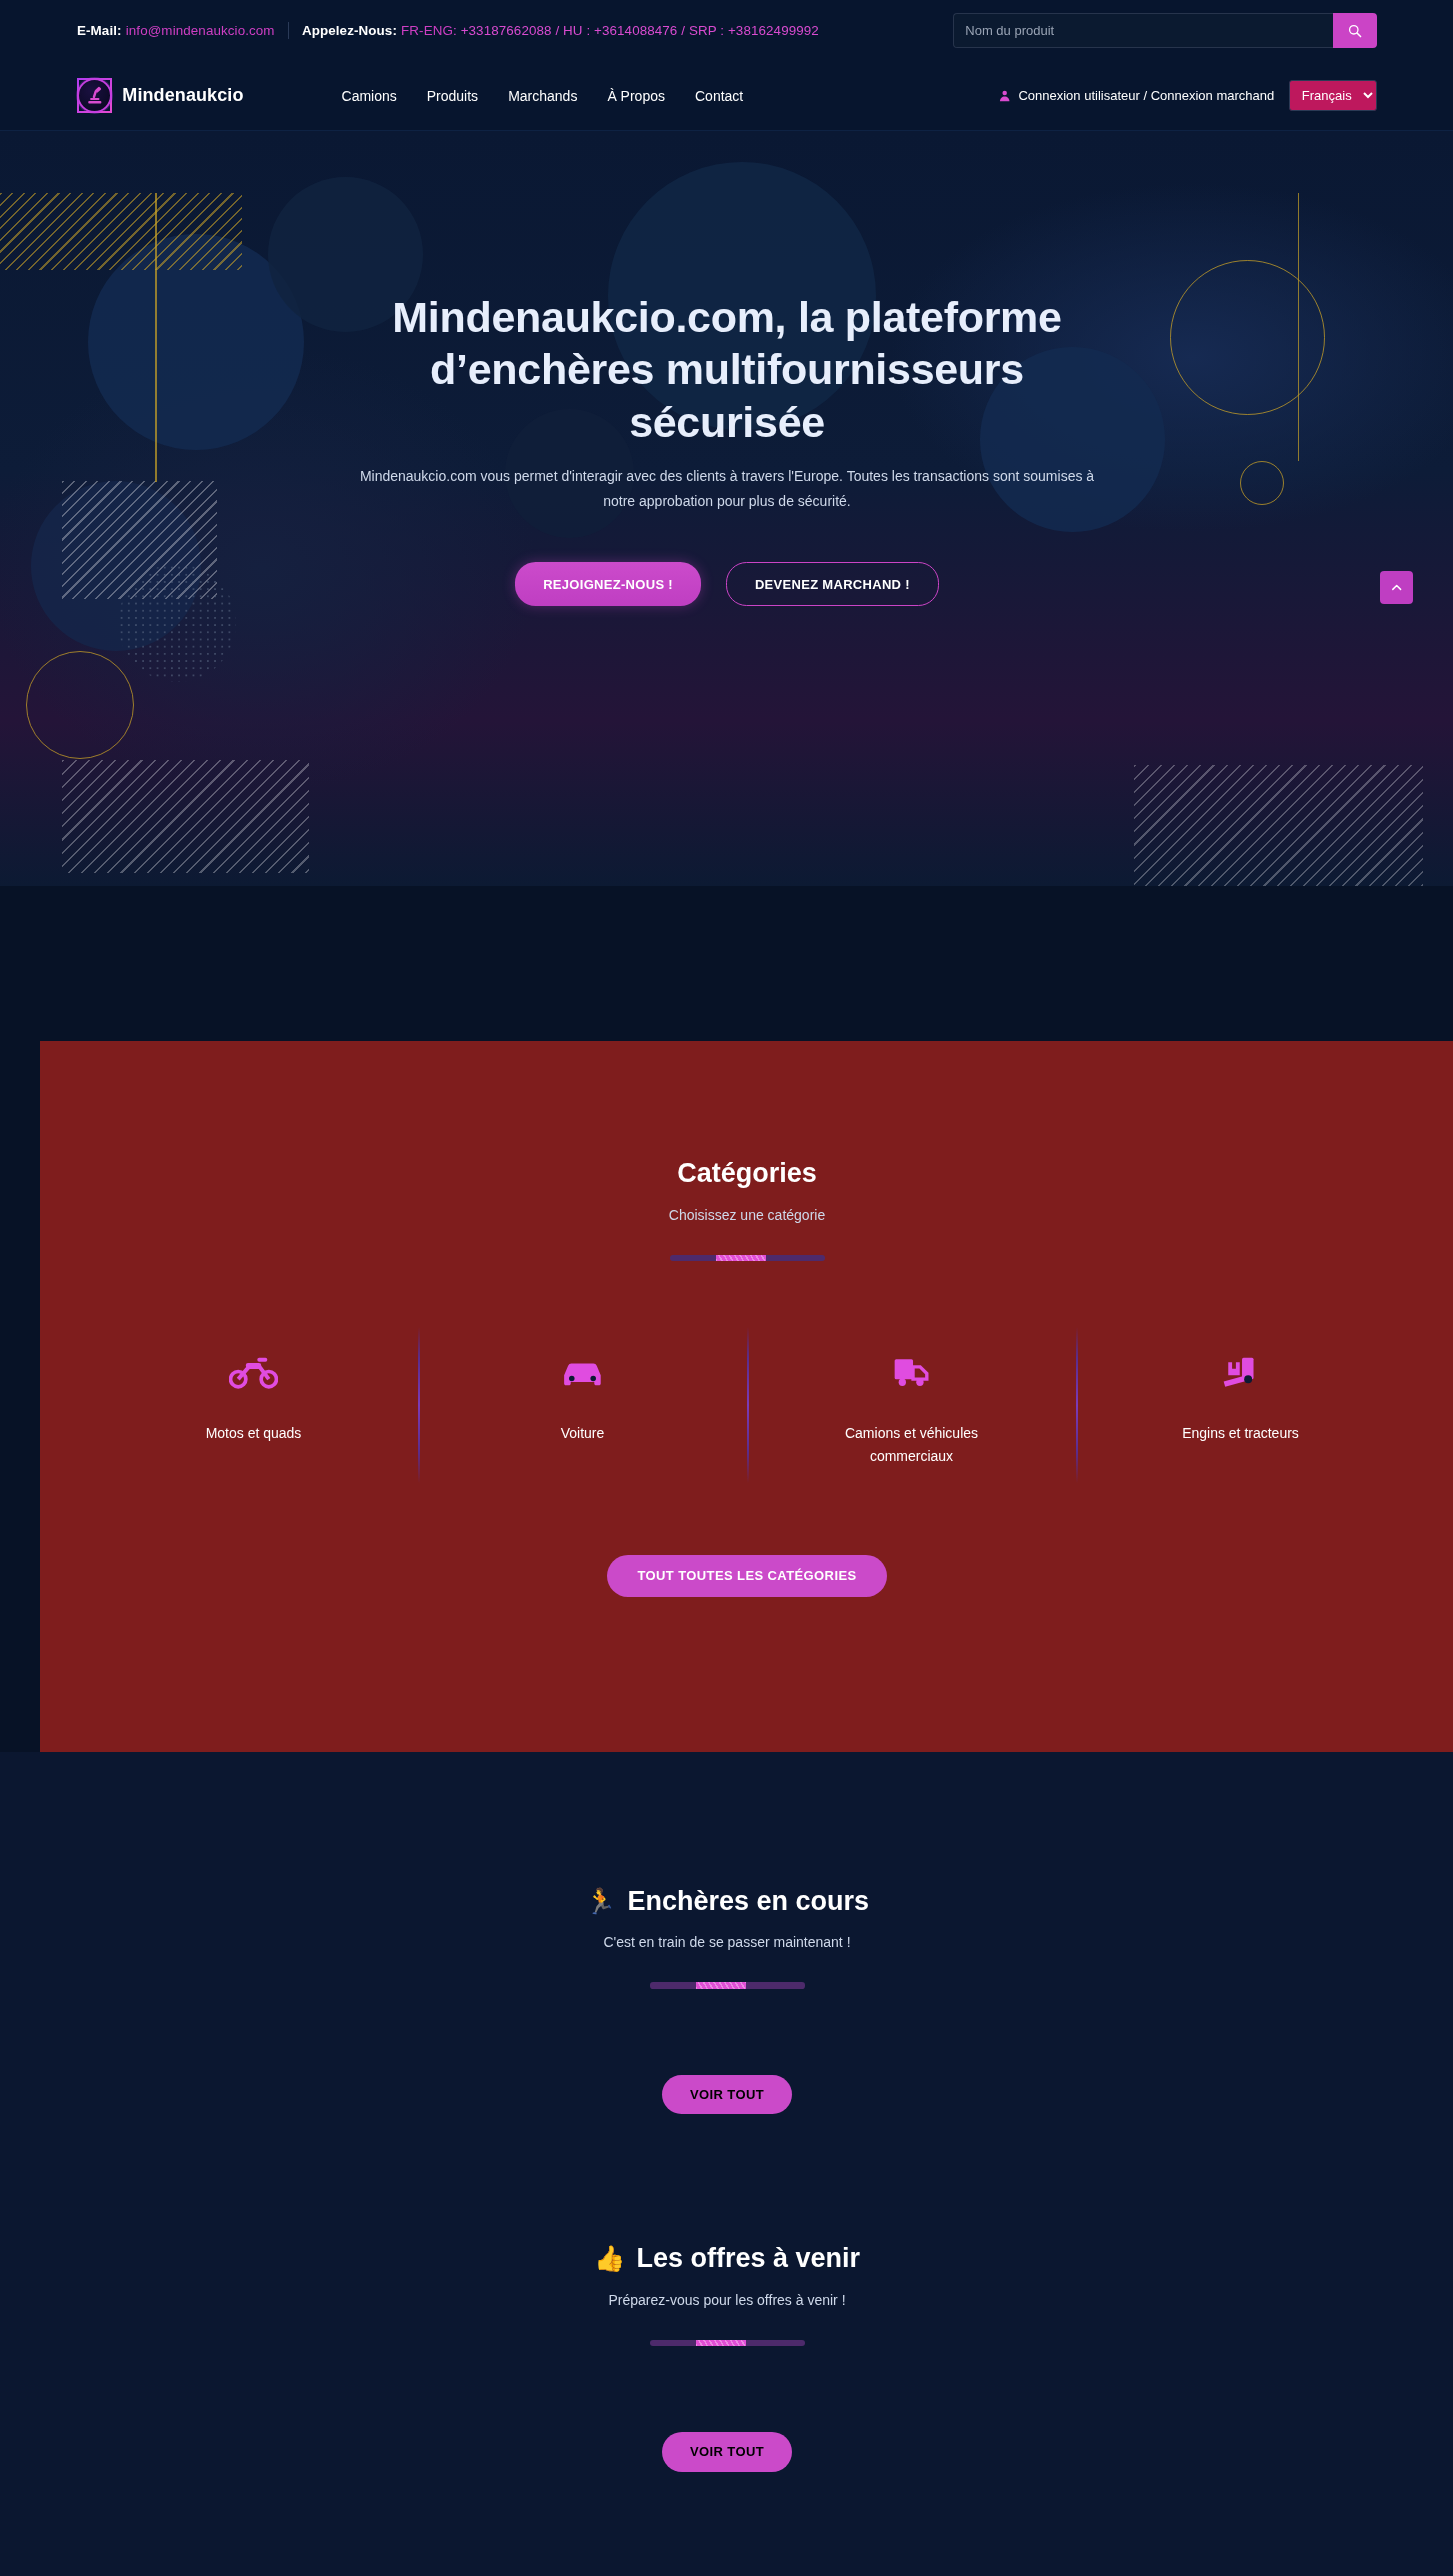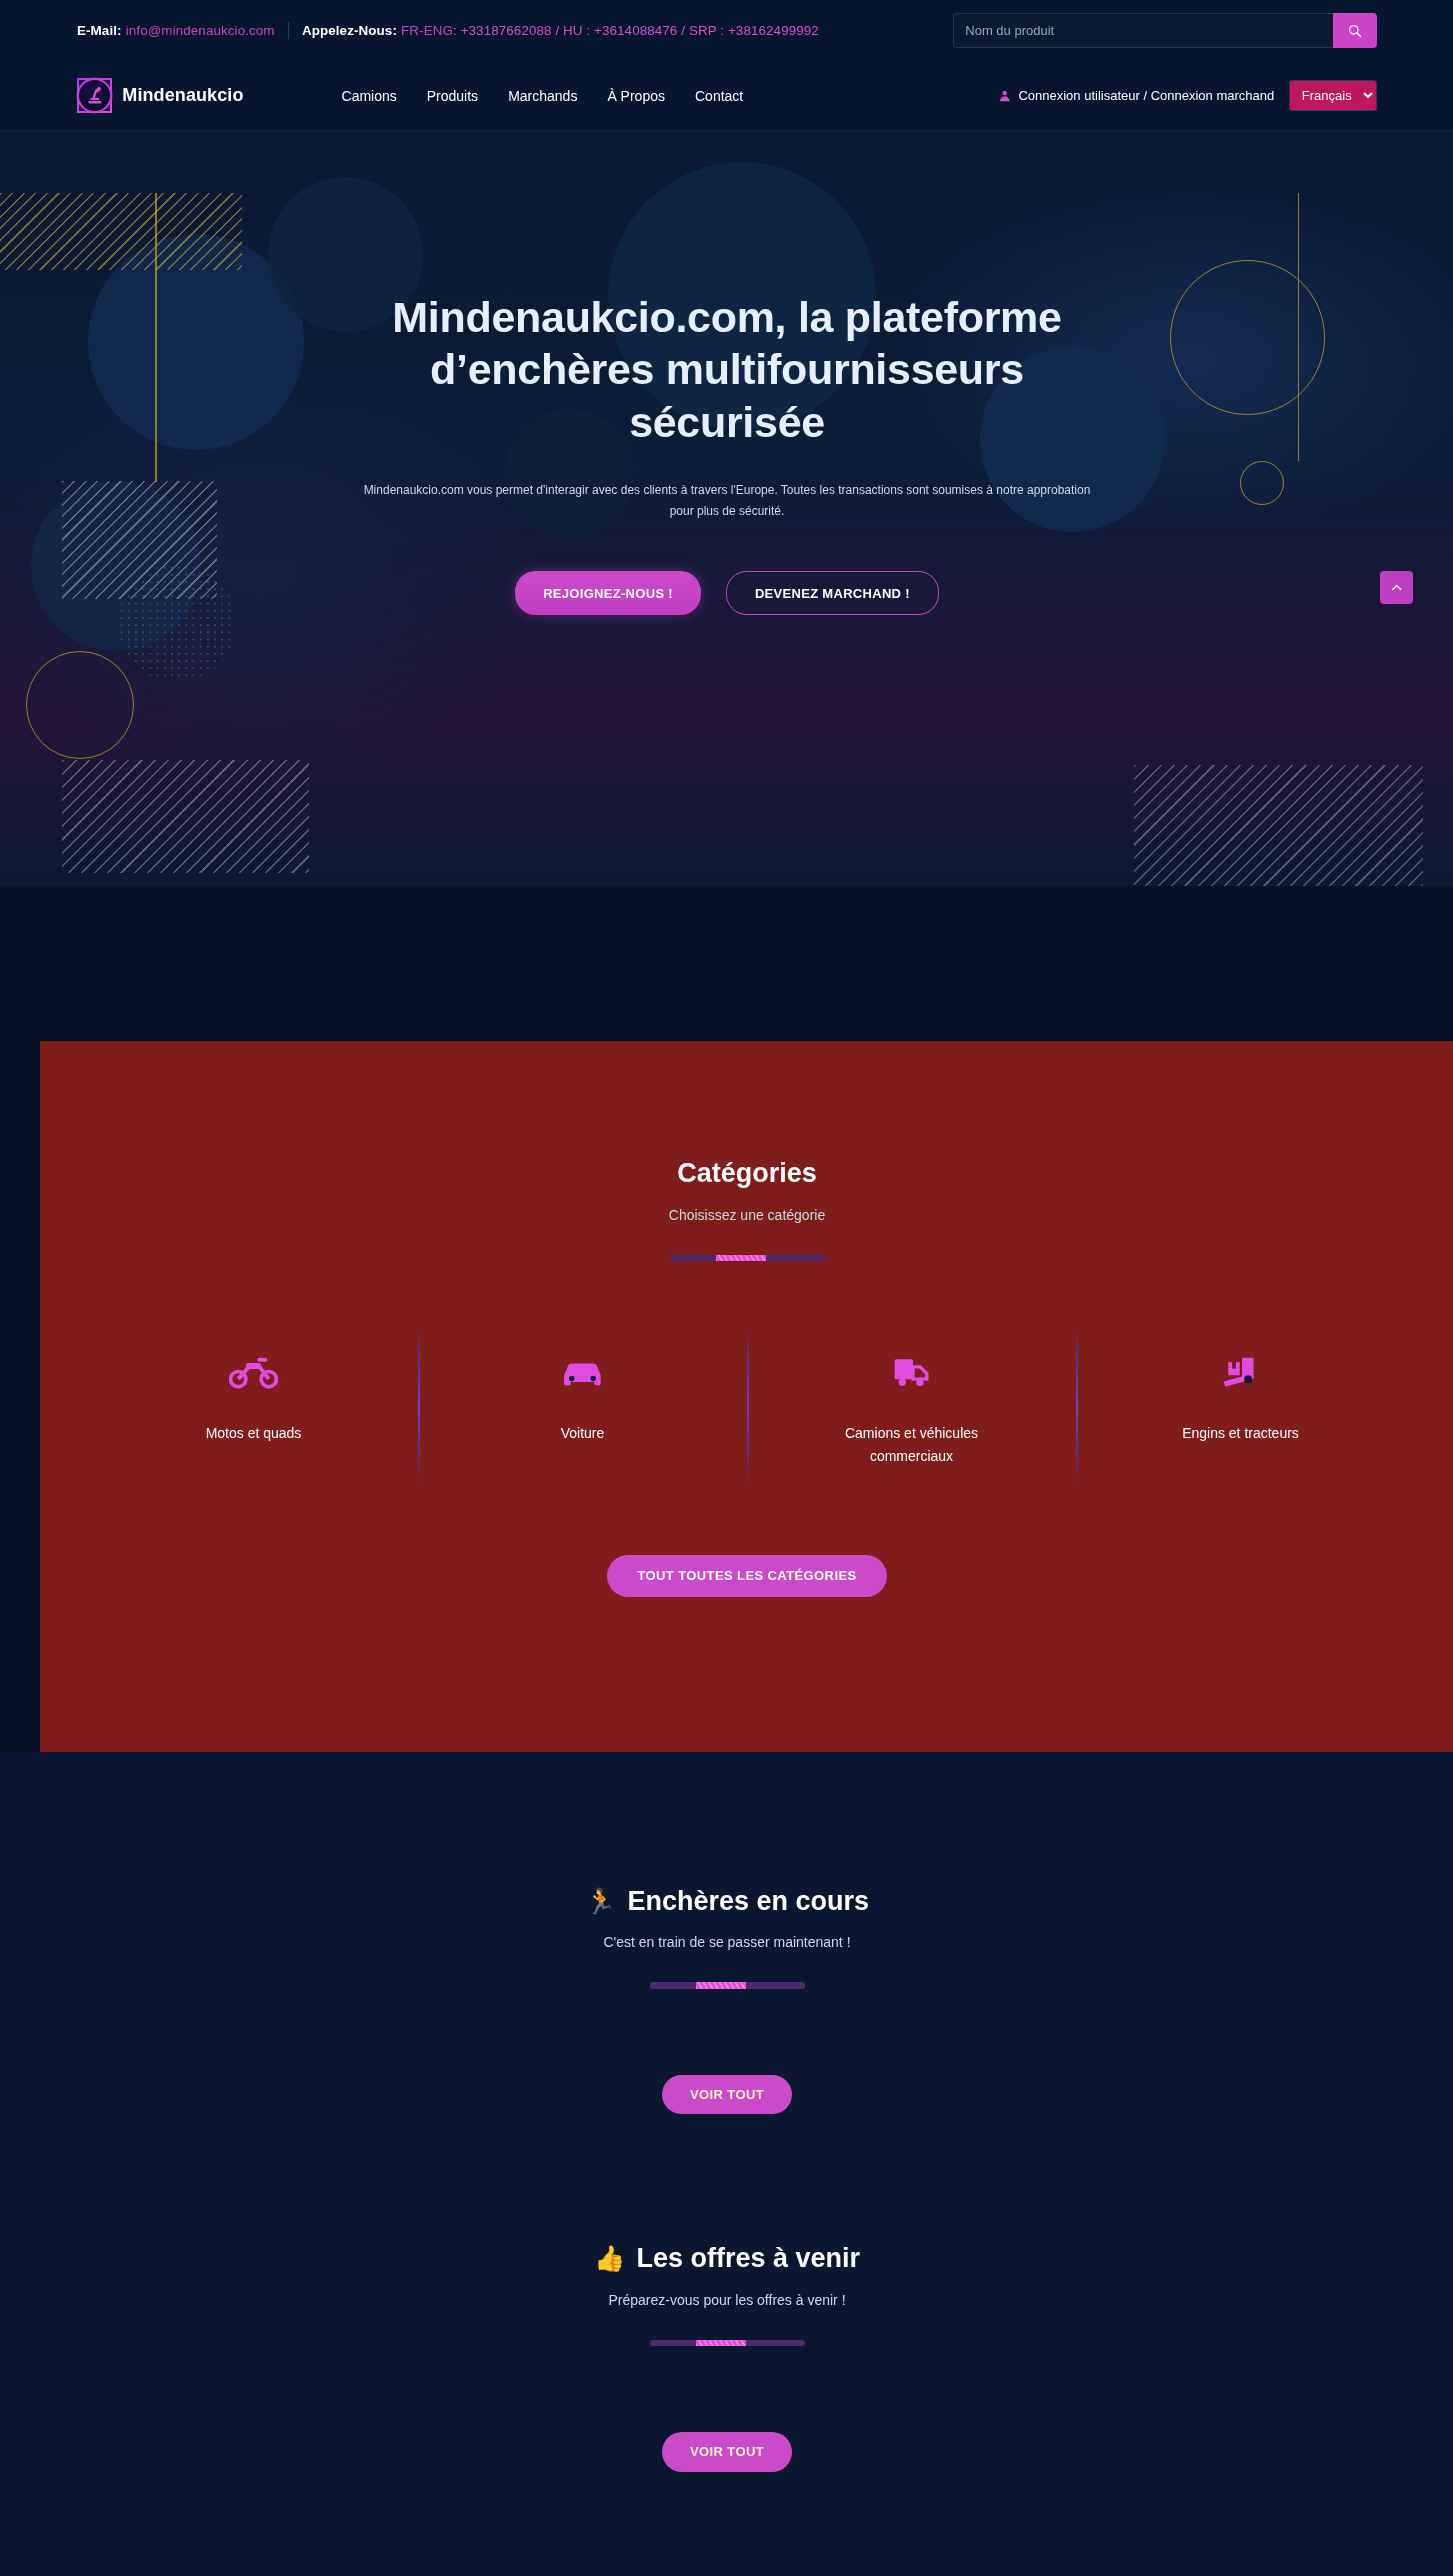--- a/index.html
+++ b/index.html
@@ -176,24 +176,24 @@
     color: #e7eefc;
     font-size: 43px;
     line-height: 1.22;
     font-weight: 700;
     max-width: 685px;
     margin: 0 auto;
     letter-spacing: -0.3px;
   }
   .hero-sub {
     color: #cfd9ea;
-    font-size: 12px;
+    font-size: 14px;
     line-height: 1.75;
     max-width: 752px;
-    margin: 32px auto 0;
+    margin: 16px auto 0;
   }
   .hero-btns {
     margin-top: 49px;
     display: flex; justify-content: center; gap: 25px;
   }
   .btn-primary {
     background: linear-gradient(180deg,#cc4bcb,#bf3ec2);
     color:#ffffff; border:none; border-radius: 20.6px;
     font-size: 13px; font-weight: 700; letter-spacing: 0.3px;
     padding: 13.4px 28px; cursor: pointer;
@@ -277,21 +277,21 @@
     font-family:"Liberation Sans", sans-serif;
   }
 
   
   .band-dark { background:#0b1730; }
   .band-ongoing { padding: 134px 0 0; }
   .band-upcoming { padding: 129px 0 0; }
   .band-expired { padding: 129px 0 93px; }
   .voir-wrap { margin-top: 86px; text-align:center; }
   .btn-voir {
-    background:#cb4ac9; color:#fef9c3; border:none; border-radius: 20.6px;
+    background:#cb4ac9; color:#000000; border:none; border-radius: 20.6px;
     font-size: 13px; font-weight:700; letter-spacing:0.4px;
     padding: 12.4px 28px; cursor:pointer;
     font-family:"Liberation Sans", sans-serif;
   }
 </style>
 </head>
 <body>
 
 <div class="topbar">
   <div class="topbar-left">

